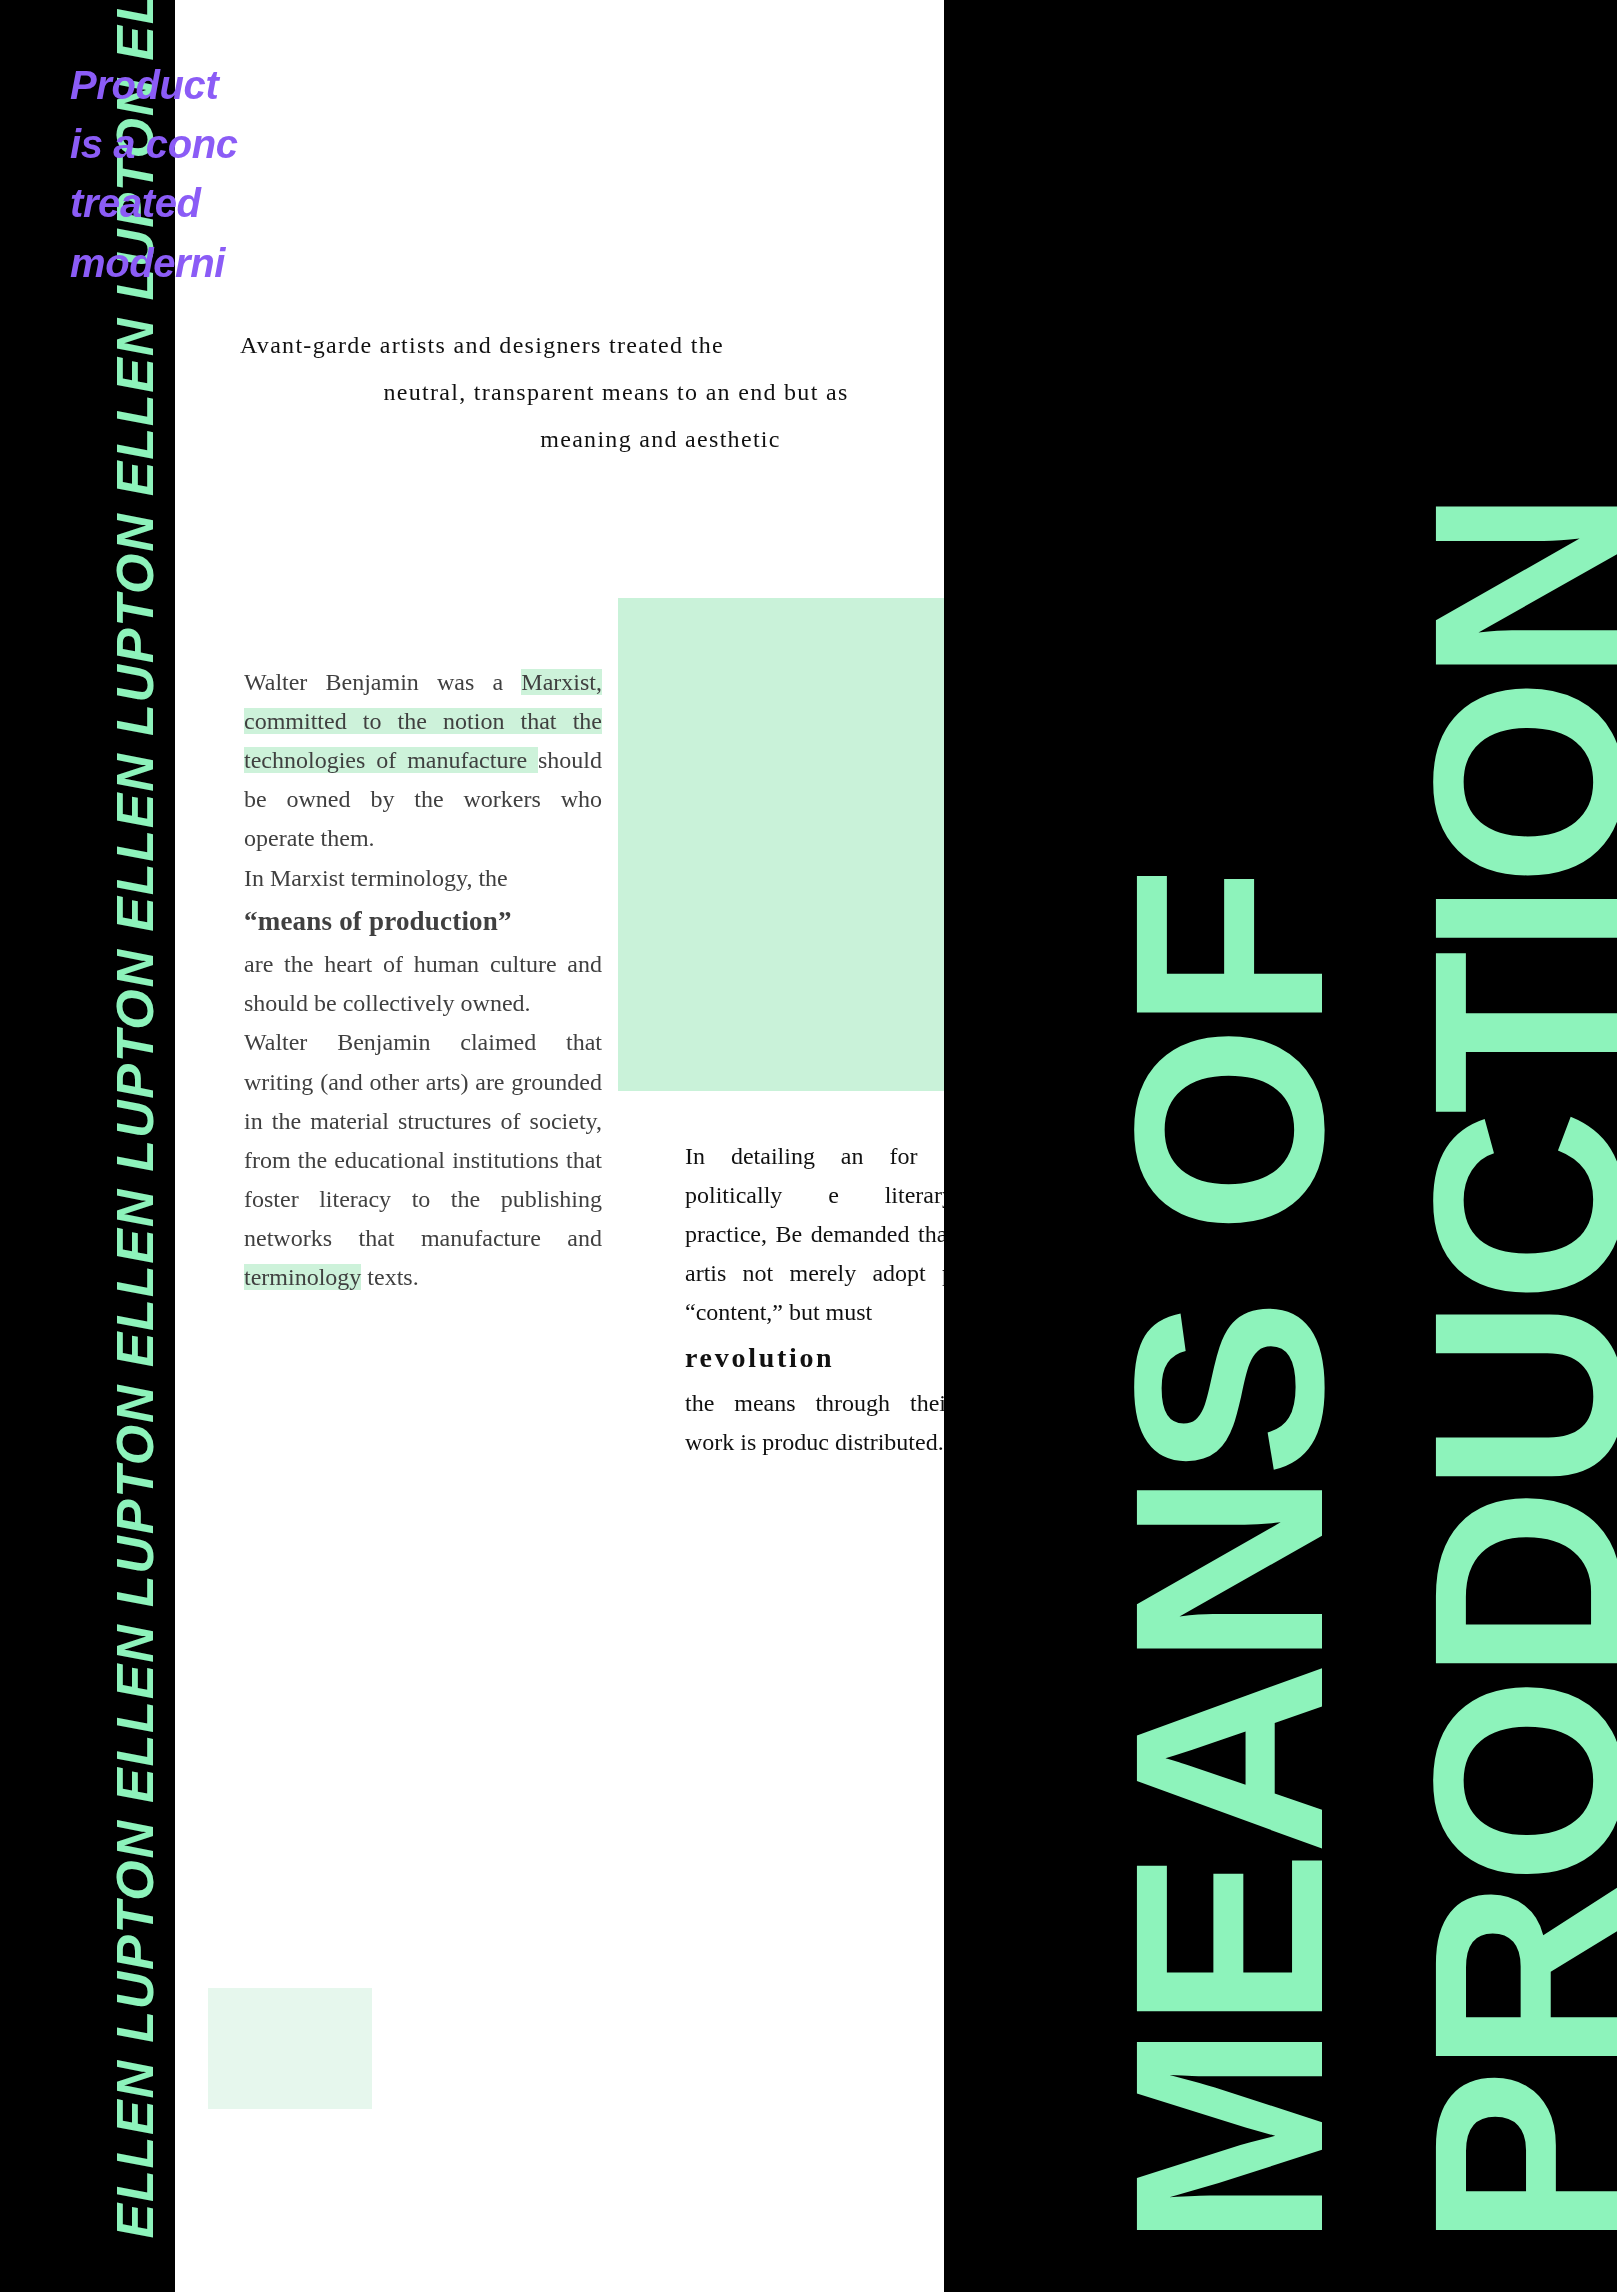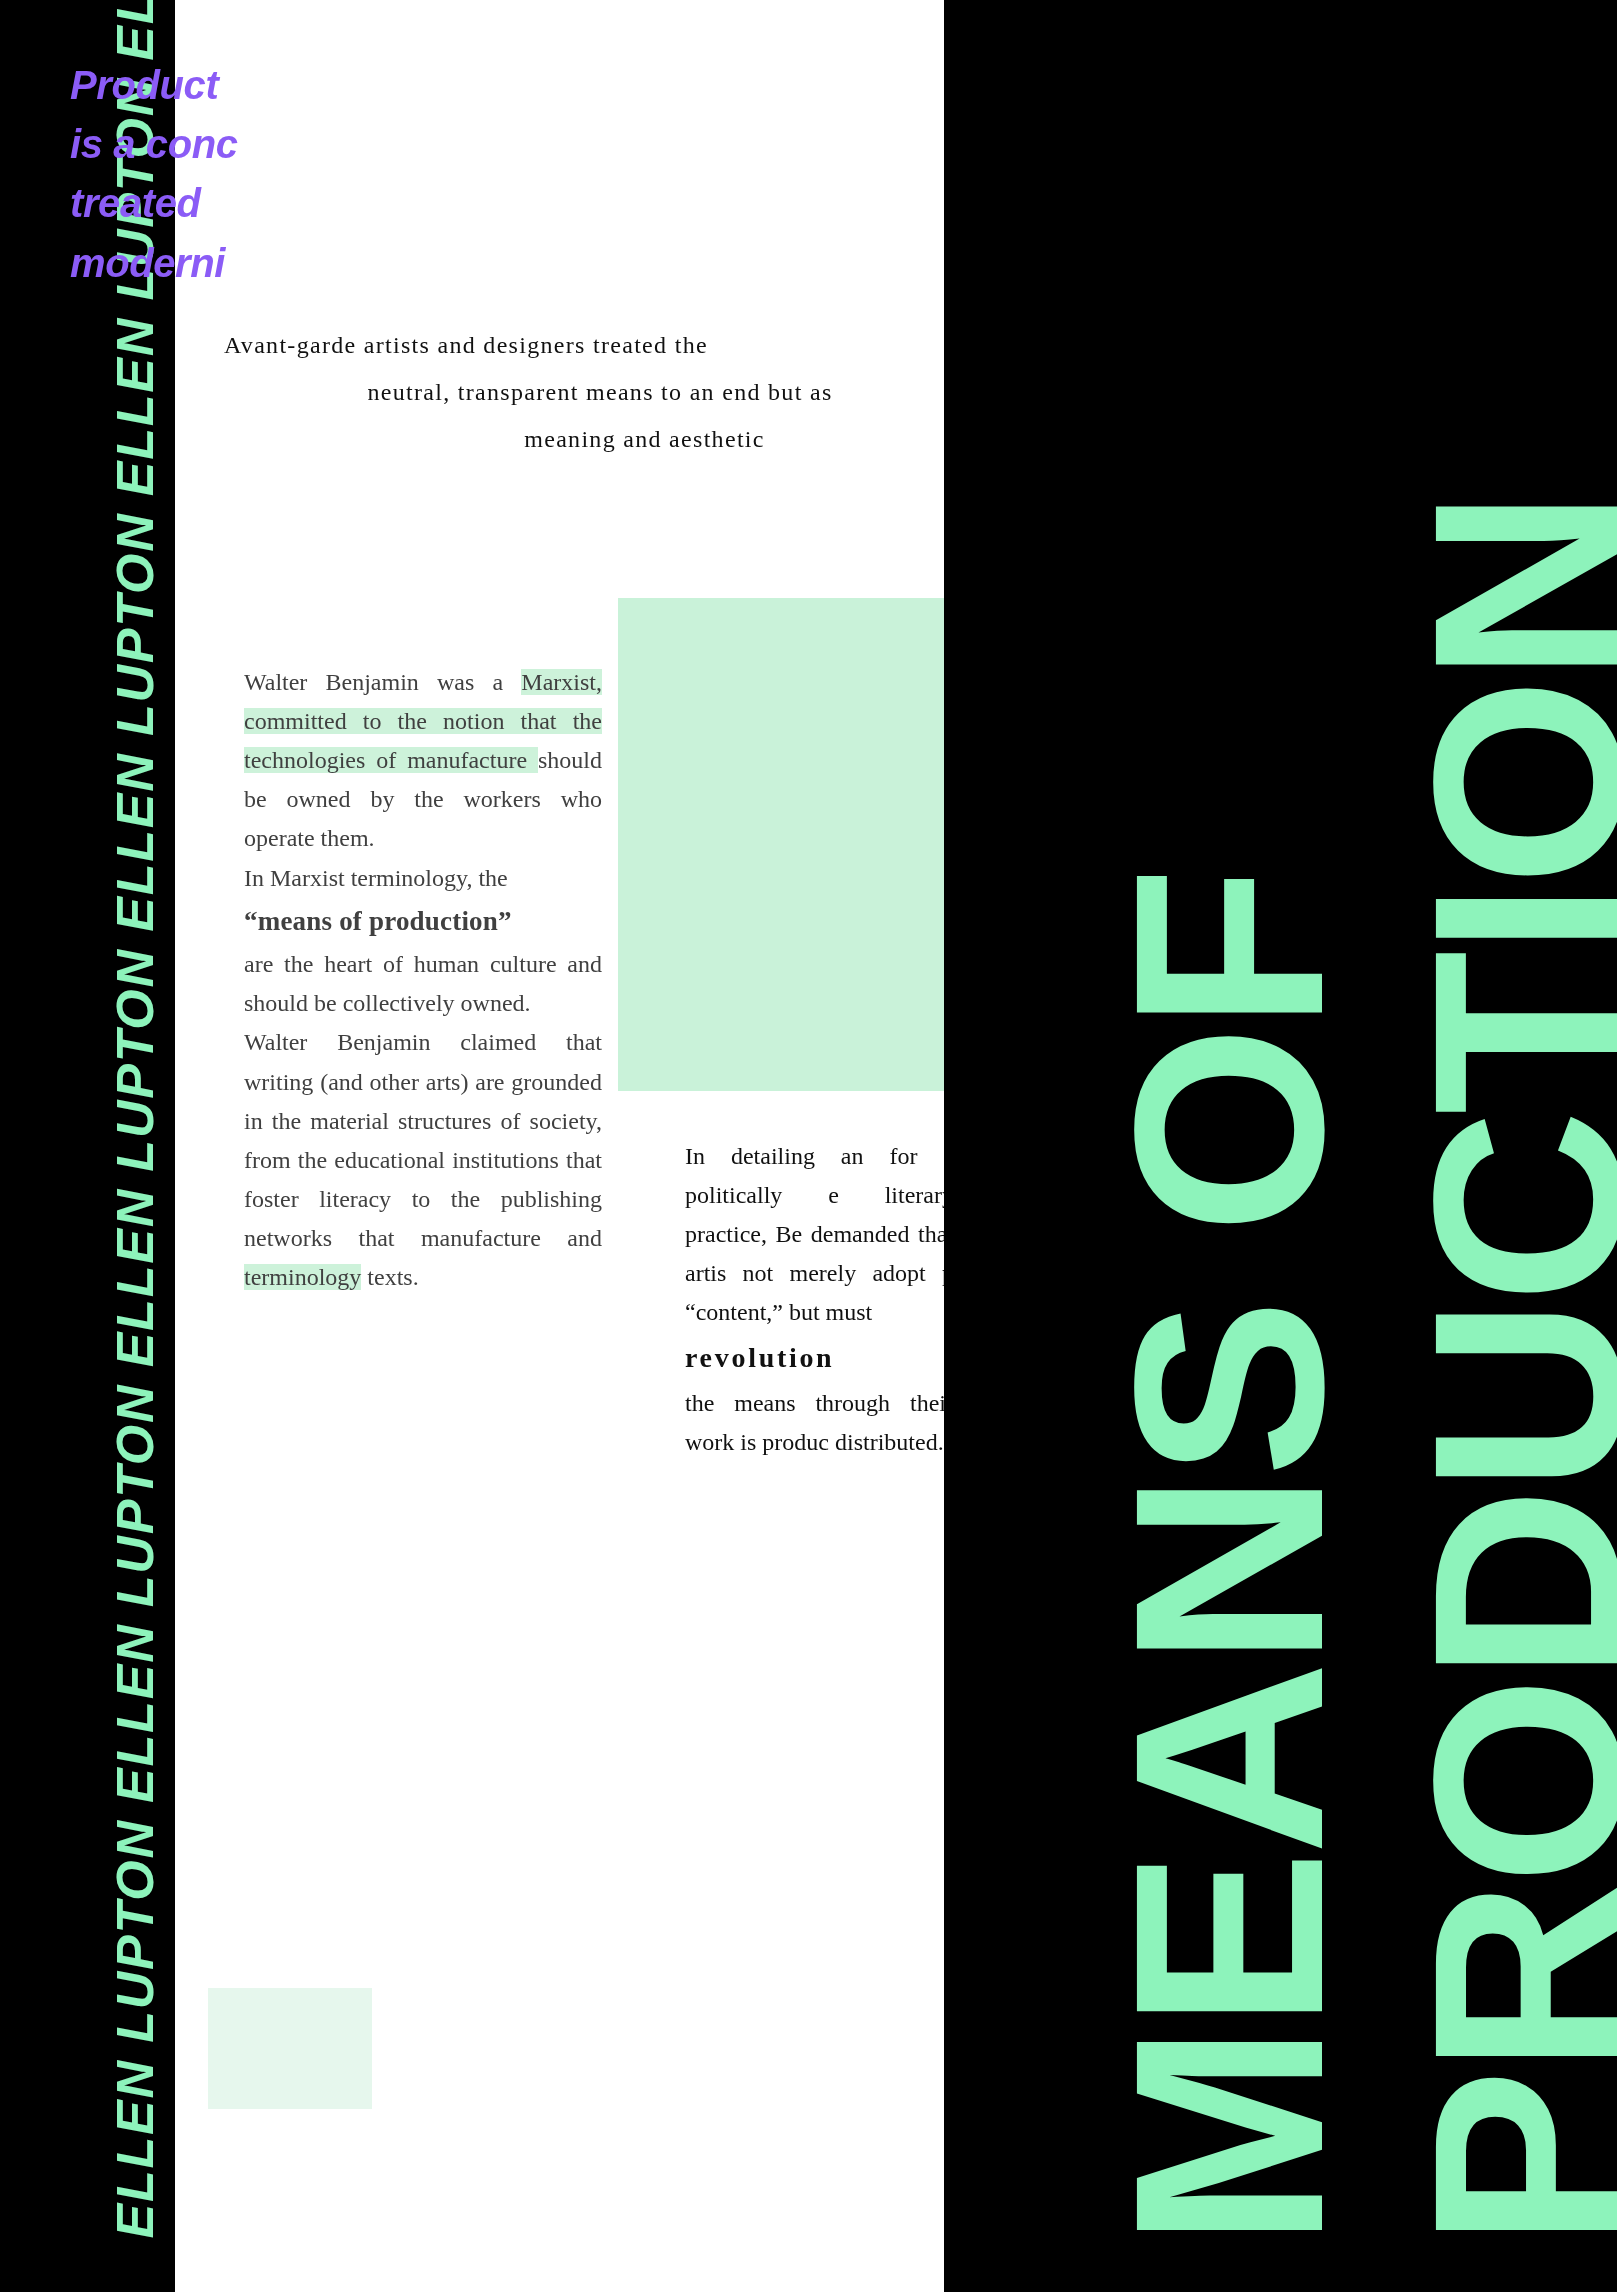--- a/index.html
+++ b/index.html
@@ -91,21 +91,21 @@
     
     font-size: 269px;
     left: 466px;
     top: 2248px;
     transform: rotate(-90deg);
   }
 
   
   .intro {
     position: absolute;
-    left: 224px;
+    left: 240px;
     top: 322px;
     width: 716px;
     font-size: 24px;
     line-height: 1.95;
     color: #111111;
     text-align: justify;
     letter-spacing: 1.3px;
   }
   .intro .ln {
     display: block;

